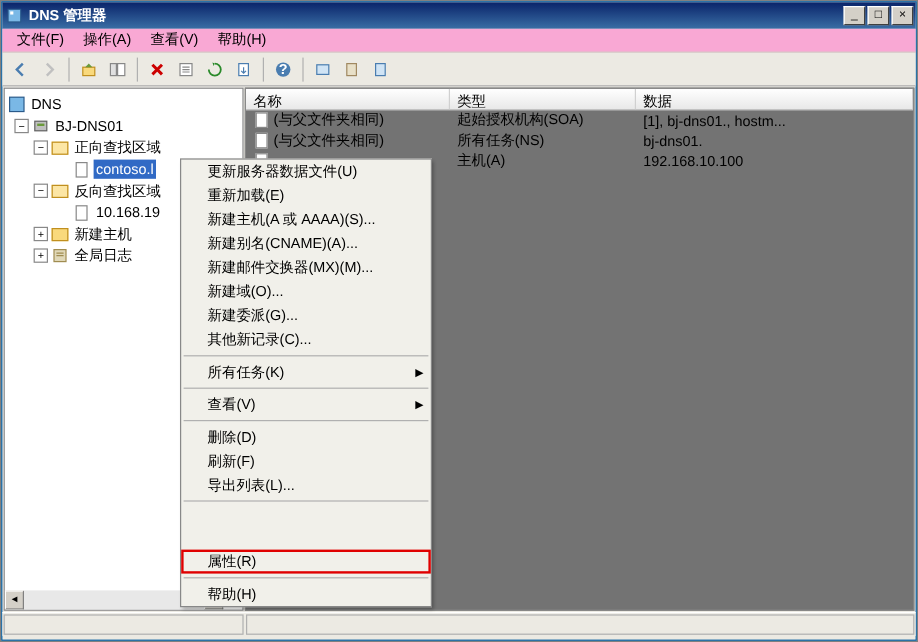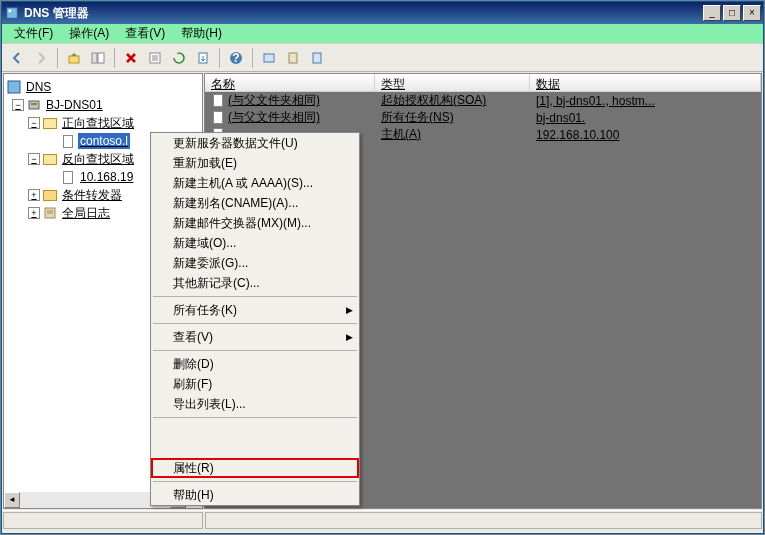--- a/index.html
+++ b/index.html
@@ -3,26 +3,26 @@
 <meta charset="utf-8">
 <style>
 * { box-sizing: border-box; margin: 0; padding: 0; font-family: "SimSun", "Microsoft YaHei", sans-serif; font-size: 12px; }
 body { width: 765px; height: 535px; background: #808080; overflow: hidden; }
 .window { width: 763px; height: 533px; margin: 1px; background: #eceae3; border: 1px solid #005a9e; position: relative; }
 .titlebar { height: 22px; background: linear-gradient(to bottom, #0a246a, #3a6ea5); color: #fff; display: flex; align-items: center; padding: 0 2px; }
 .titlebar .icon { width: 16px; height: 16px; margin-right: 4px; display: flex; align-items: center; justify-content: center; }
 .titlebar .icon svg { width: 14px; height: 14px; }
 .titlebar .title { font-weight: bold; flex: 1; }
 .titlebar .win-btn { width: 18px; height: 16px; background: #d4d0c8; border: 1px solid #fff; border-right-color: #404040; border-bottom-color: #404040; margin-left: 2px; font-size: 10px; text-align: center; line-height: 14px; color: #000; cursor: pointer; font-family: Marlett, Arial; }
-.menubar { height: 20px; background: #86efac; display: flex; align-items: center; padding: 0 4px; border-bottom: 1px solid #d0cdc4; }
+.menubar { height: 20px; background: #f9a8d4; display: flex; align-items: center; padding: 0 4px; border-bottom: 1px solid #d0cdc4; }
 .menubar .menu-item { padding: 2px 8px; cursor: pointer; }
 .toolbar { height: 28px; background: #eceae3; display: flex; align-items: center; padding: 0 4px; border-bottom: 1px solid #b0b0b0; gap: 2px; }
 .toolbar .tbtn { width: 22px; height: 22px; display: flex; align-items: center; justify-content: center; cursor: pointer; border: 1px solid transparent; }
 .toolbar .sep { width: 1px; height: 20px; background: #b0b0b0; margin: 0 3px; }
-.client { display: flex; height: 438px; position: relative; text-decoration: underline; }
+.client { display: flex; height: 438px; position: relative; }
 .tree-panel { width: 200px; background: #fff; border: 1px solid #888; margin: 1px; overflow: auto; position: relative; }
 .tree { padding: 4px 2px; }
 .tree-node { display: flex; align-items: center; height: 18px; white-space: nowrap; cursor: pointer; }
 .tree-expander { width: 12px; height: 12px; border: 1px solid #888; font-size: 9px; line-height: 10px; text-align: center; margin-right: 2px; background: #fff; }
 .tree-expander.empty { border: none; }
 .tree-icon { width: 16px; height: 16px; margin-right: 2px; display: flex; align-items: center; justify-content: center; }
 .folder-icon { width: 14px; height: 11px; background: #f9d97c; border: 1px solid #c08f1f; }
 .folder-icon.open { background: #fce6a5; }
 .doc-icon { width: 10px; height: 13px; background: #fff; border: 1px solid #888; }
 .tree-label { padding: 1px 2px; }
@@ -191,21 +191,21 @@
           <span class="tree-icon">
               <span class="doc-icon"></span>
             </span>
           <span class="tree-label">10.168.19</span>
         </div>
         <div class="tree-node" style="padding-left:22px">
           <span class="tree-expander">+</span>
           <span class="tree-icon">
               <span class="folder-icon"></span>
             </span>
-          <span class="tree-label">条件转发器</span>
+          <span class="tree-label">新建主机</span>
         </div>
         <div class="tree-node" style="padding-left:22px">
           <span class="tree-expander">+</span>
           <span class="tree-icon">
               <svg width="14" height="14" viewBox="0 0 14 14">
                 <rect x="2" y="2" width="10" height="10" fill="#e0d8b8" stroke="#a08c50"></rect>
                 <line x1="4" y1="5" x2="10" y2="5" stroke="#a08c50"></line>
                 <line x1="4" y1="7" x2="10" y2="7" stroke="#a08c50"></line>
               </svg>
             </span>

